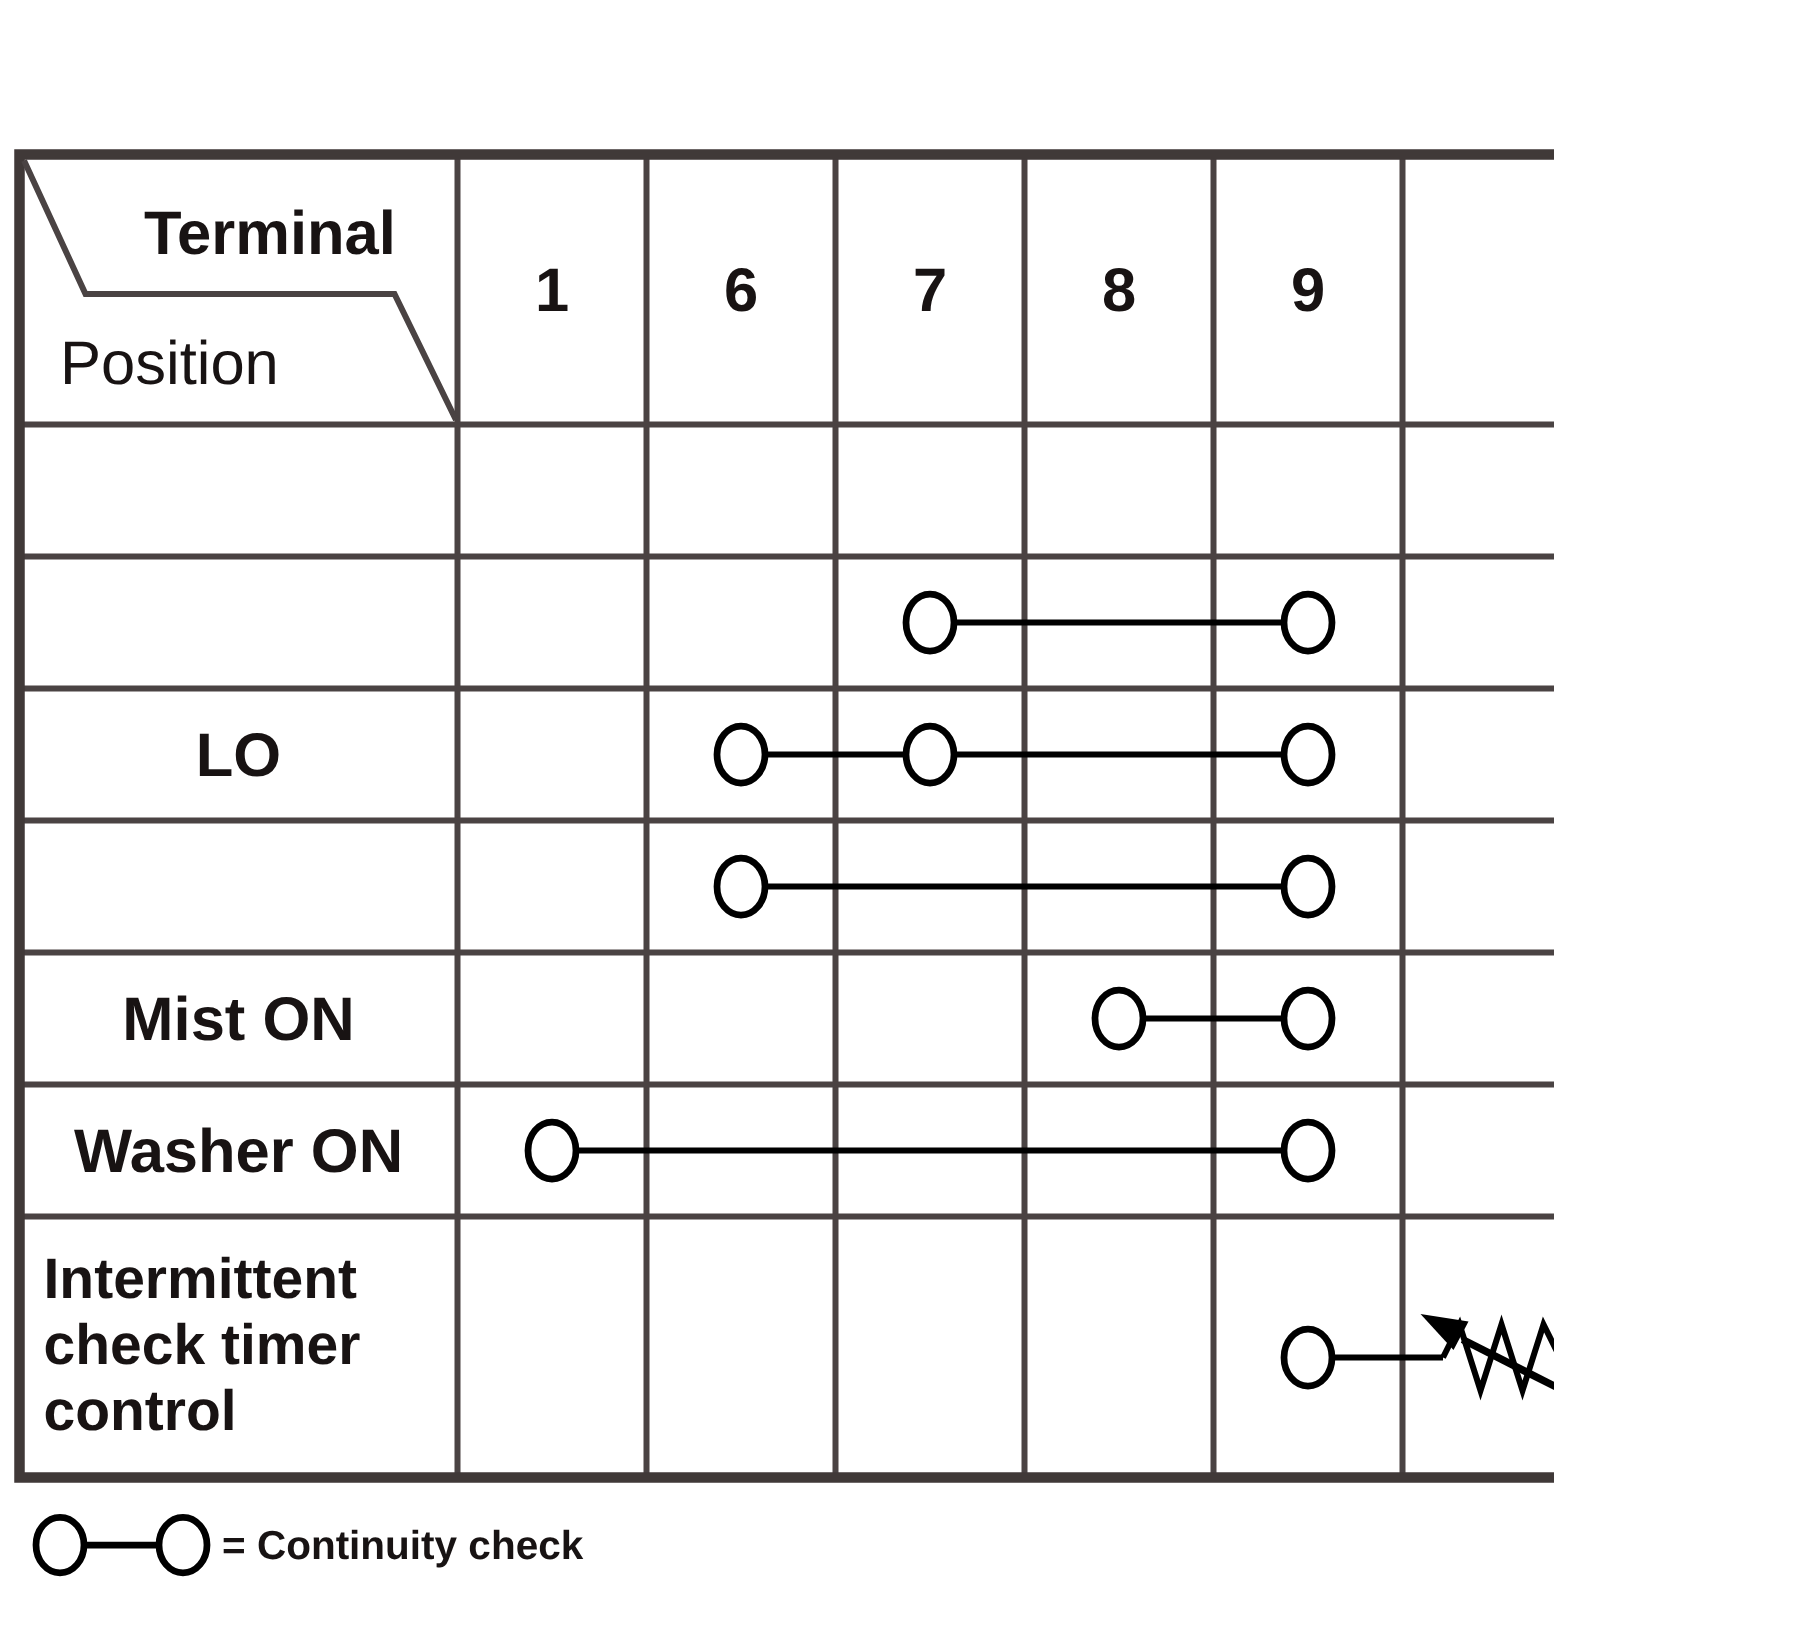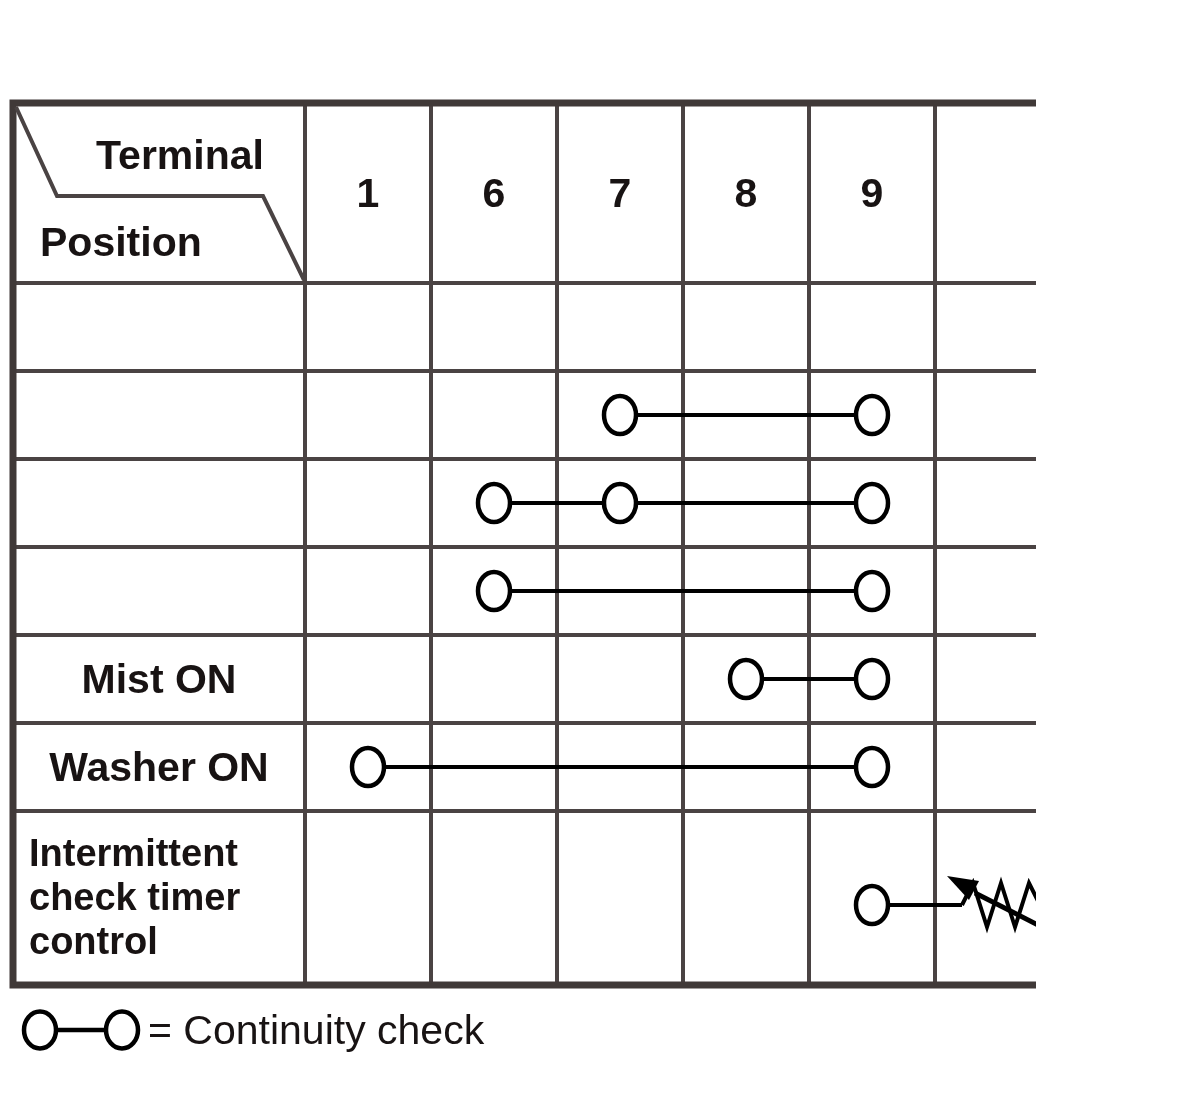--- a/index.html
+++ b/index.html
@@ -4,34 +4,34 @@
 <style>
   html,body { margin:0; padding:0; background:#ffffff; }
   .canvas {
     position:relative; width:1036px; height:1095px; background:#ffffff;
     font-family:"Liberation Sans","DejaVu Sans",sans-serif; color:#181313;
     overflow:hidden;
   }
   .abs { position:absolute; }
   svg.overlay { position:absolute; left:0; top:0; width:1200px; height:1095px; z-index:5; pointer-events:none; }
   .corner-top  { left:75px;  top:131px; width:210px; text-align:center; font-size:41px; font-weight:bold; line-height:48px; }
-  .corner-bot  { left:40px;  top:218px; font-size:41px; font-weight:bold; line-height:48px; }
+  .corner-bot  { left:40px;  top:218px; font-size:41px; font-weight:normal; line-height:48px; }
   .col-h {
     top:103px; height:180px; width:126px; display:flex; align-items:center; justify-content:center;
     font-size:41px; font-weight:bold;
   }
   .row-l {
     left:13px; width:292px; height:88px; display:flex; align-items:center; justify-content:center;
     font-size:41px; font-weight:bold; white-space:nowrap;
   }
   .row-l.tall {
     top:811px; height:174px; justify-content:flex-start; padding-left:16px; box-sizing:border-box;
     font-size:38px; line-height:1.15; white-space:normal; text-align:left; width:288px;
   }
-  .legend-text { left:148px; top:1007px; font-size:41px; font-weight:normal; line-height:46px; white-space:nowrap; }
+  .legend-text { left:148px; top:1007px; font-size:27px; font-weight:bold; line-height:46px; white-space:nowrap; }
 </style>
 </head>
 <body>
 
 <div class="canvas">
 
   <svg class="overlay">
       <line x1="305" y1="103" x2="305" y2="985" stroke="#4a4343" stroke-width="4"></line>
       <line x1="431" y1="103" x2="431" y2="985" stroke="#4a4343" stroke-width="4"></line>
       <line x1="557" y1="103" x2="557" y2="985" stroke="#4a4343" stroke-width="4"></line>
@@ -81,19 +81,20 @@
   <div class="abs corner-bot">Position</div>
 
   <div class="abs col-h" style="left:305px">1</div>
   <div class="abs col-h" style="left:431px">6</div>
   <div class="abs col-h" style="left:557px">7</div>
   <div class="abs col-h" style="left:683px">8</div>
   <div class="abs col-h" style="left:809px">9</div>
   <div class="abs col-h" style="left:935px"></div>
   <div class="abs col-h" style="left:1061px">14</div>
 
+  <div class="abs row-l" style="top:459px">LO</div>
   <div class="abs row-l" style="top:635px">Mist ON</div>
   <div class="abs row-l" style="top:723px">Washer ON</div>
   <div class="abs row-l tall">Intermittent check timer control</div>
 
   <div class="abs legend-text">= Continuity check</div>
 
 </div>
 
 </body></html>

